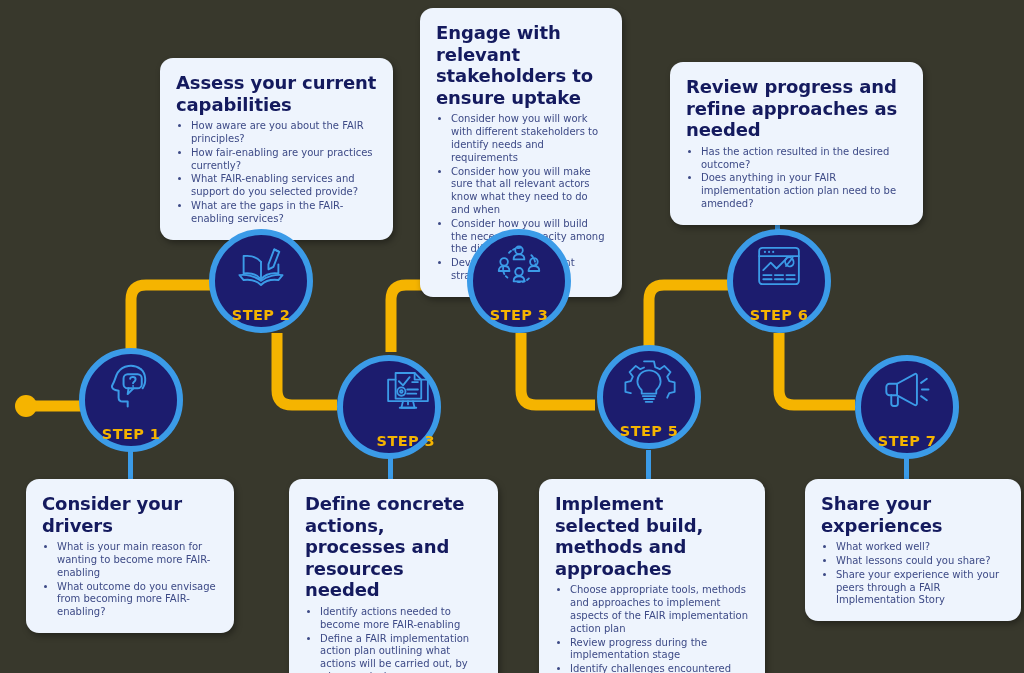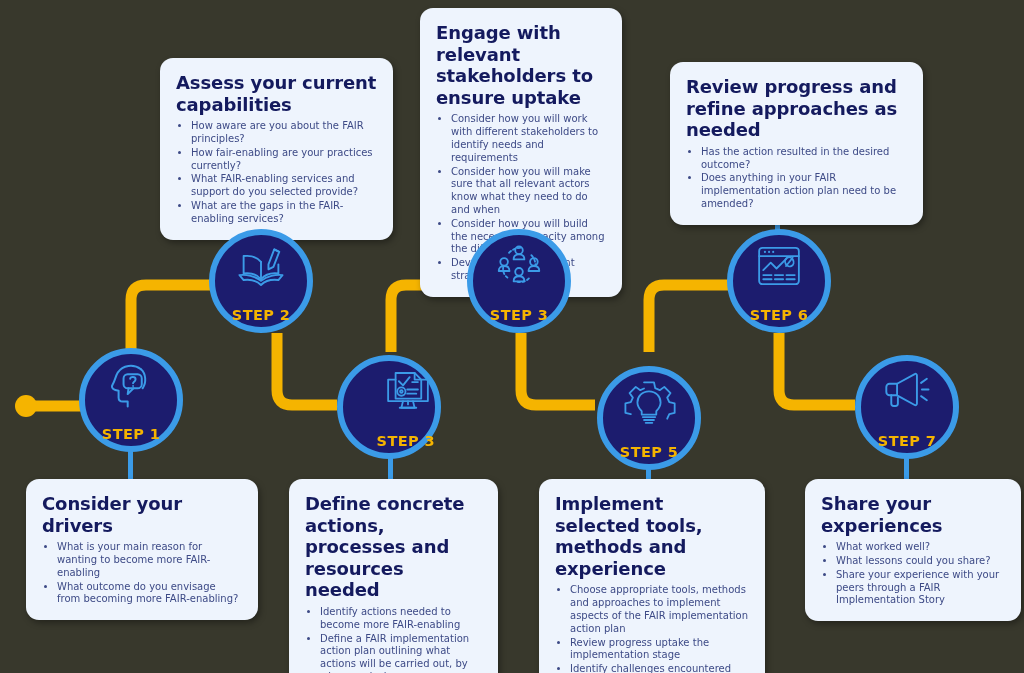--- a/index.html
+++ b/index.html
@@ -106,42 +106,42 @@
   </div>
 
   <div class="card" style="left:670px;top:62px;width:253px;">
     <h3>Review progress and refine approaches as needed</h3>
     <ul>
       <li>Has the action resulted in the desired outcome?</li>
       <li>Does anything in your FAIR implementation action plan need to be amended?</li>
     </ul>
   </div>
 
-  <div class="card" style="left:26px;top:479px;width:232px;">
+  <div class="card" style="left:26px;top:479px;width:208px;">
     <h3>Consider your drivers</h3>
     <ul>
       <li>What is your main reason for wanting to become more FAIR-enabling</li>
       <li>What outcome do you envisage from becoming more FAIR-enabling?</li>
     </ul>
   </div>
 
   <div class="card" style="left:289px;top:479px;width:209px;">
     <h3>Define concrete actions, processes and resources needed</h3>
     <ul>
       <li>Identify actions needed to become more FAIR-enabling</li>
       <li>Define a FAIR implementation action plan outlining what actions will be carried out, by whom and when</li>
       <li>Ensure you have the right skills and resource required to implement the action plan</li>
     </ul>
   </div>
 
   <div class="card" style="left:539px;top:479px;width:226px;">
-    <h3>Implement selected tools, methods and experience</h3>
+    <h3>Implement selected build, methods and approaches</h3>
     <ul>
       <li>Choose appropriate tools, methods and approaches to implement aspects of the FAIR implementation action plan</li>
-      <li>Review progress uptake the implementation stage</li>
+      <li>Review progress during the implementation stage</li>
       <li>Identify challenges encountered</li>
     </ul>
   </div>
 
   <div class="card" style="left:805px;top:479px;width:216px;">
     <h3>Share your experiences</h3>
     <ul>
       <li>What worked well?</li>
       <li>What lessons could you share?</li>
       <li>Share your experience with your peers through a FAIR Implementation Story</li>
@@ -216,21 +216,21 @@
           <circle cx="50" cy="24" r="4.6"></circle>
           <path d="M43.5 35 C43.5 30.6 46.4 29 50 29 C53.6 29 56.5 30.6 56.5 35 Z"></path>
           <circle cx="32" cy="36" r="4.6"></circle>
           <path d="M25.5 47.5 C25.5 43 28.4 41.4 32 41.4 C35.6 41.4 38.5 43 38.5 47.5 Z"></path>
         </g>
       </svg>
     </span>
     <span class="steplabel">STEP 3</span>
   </div>
 
-  <div class="node" style="left:597px;top:366px;">
+  <div class="node" style="left:597px;top:345px;">
     <span class="ico">
       <svg viewBox="0 0 64 58">
         <g fill="none" stroke="#3b9be8" stroke-width="2.2" stroke-linecap="round" stroke-linejoin="round">
           <path d="M26 4 L38 4 L39.5 11 L45 13.5 L50.5 9.5 L58 17 L54 22.5 L56.5 28 L63 29.5 L63 41 L56.5 42.5 L54 48
                    M10 42.5 L3.5 41 L3.5 29.5 L10 28 L12.5 22.5 L8.5 17 L16 9.5 L21.5 13.5 L26 11.5"></path>
           <path d="M32 15 C23.7 15 18 21 18 28.3 C18 33.4 21 36.4 23.2 39 L23.2 43 L40.8 43 L40.8 39 C43 36.4 46 33.4 46 28.3 C46 21 40.3 15 32 15 Z"></path>
           <path d="M24.5 46 L39.5 46"></path>
           <path d="M26 49.5 L38 49.5"></path>
           <path d="M28 53 L36 53"></path>
         </g>

